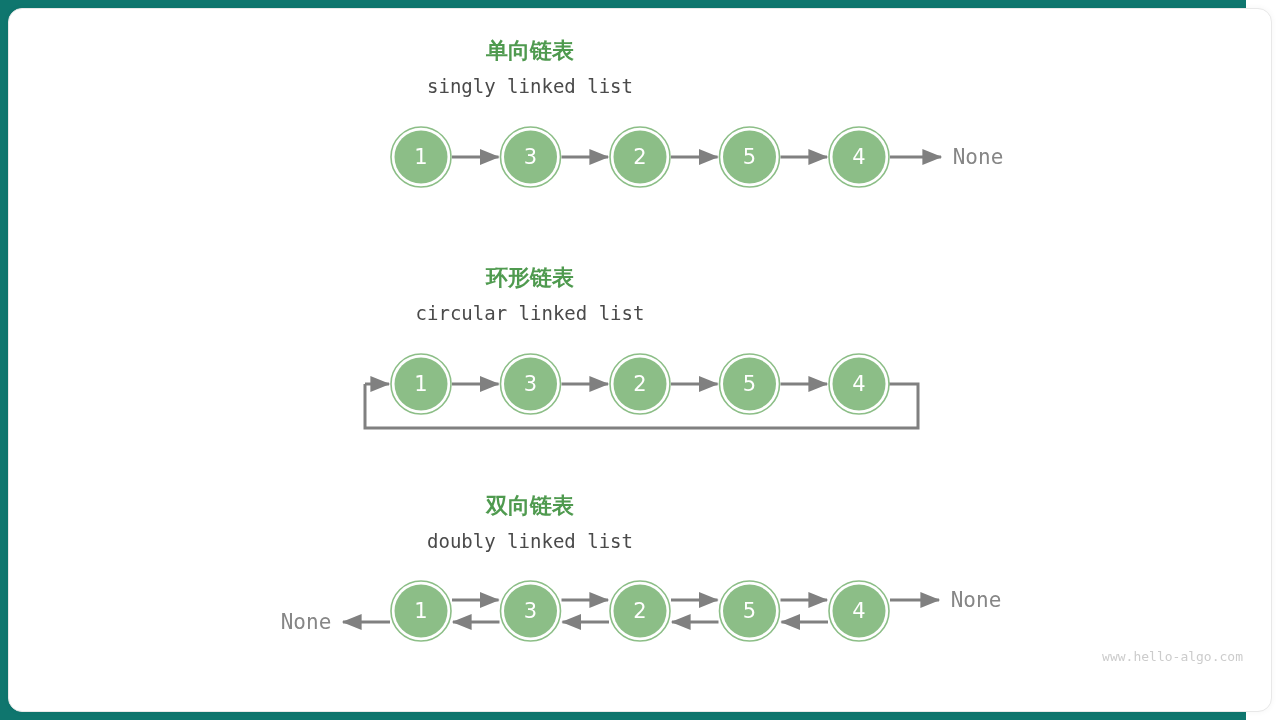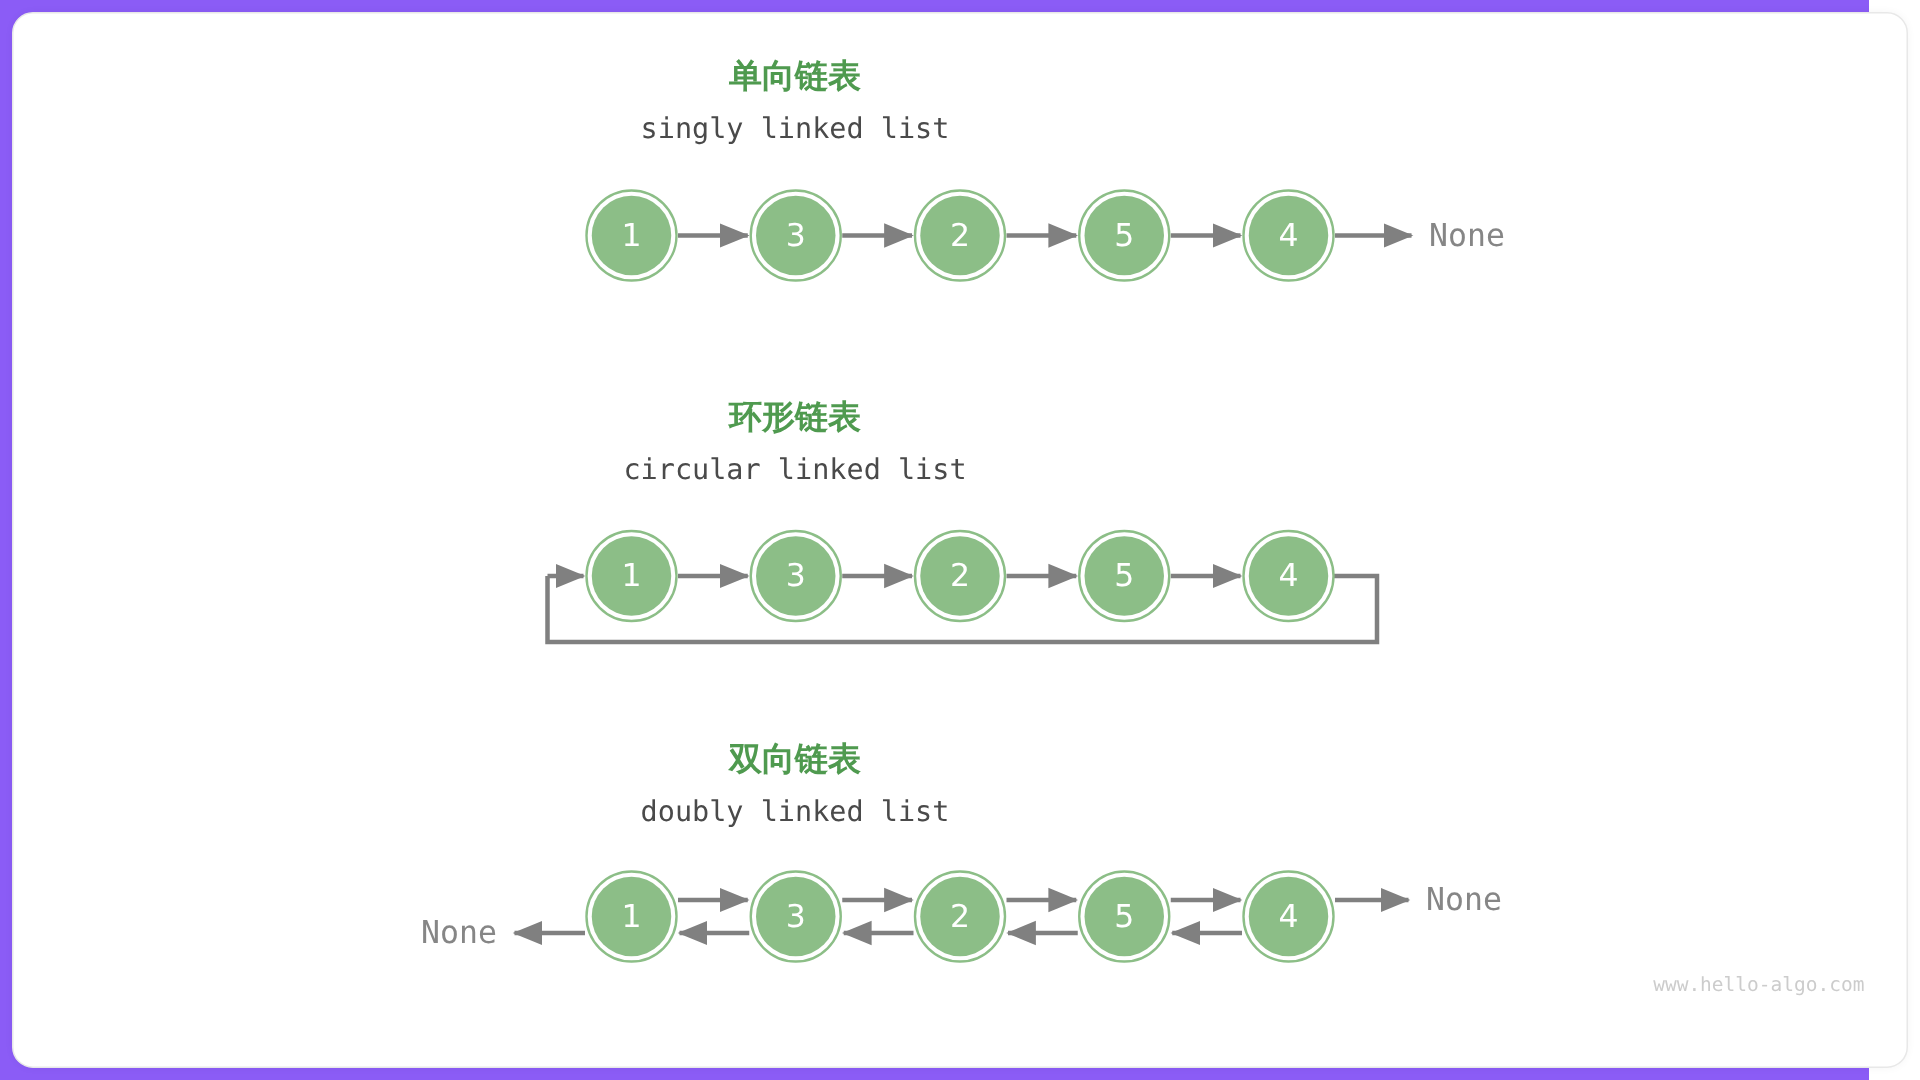--- a/index.html
+++ b/index.html
@@ -10,21 +10,21 @@
   body {
     width: 1280px;
     height: 720px;
     font-family: "DejaVu Sans", sans-serif;
     overflow: hidden;
   }
   #canvas {
     position: relative;
     width: 1246px;
     height: 720px;
-    background: #8b5cf6;
+    background: #0f766e;
   }
   .card-frame {
     position: absolute;
     left: 8px;
     top: 8px;
     width: 1264px;
     height: 704px;
     box-sizing: border-box;
     background: #ffffff;
     border: 1px solid #e8e8e8;

